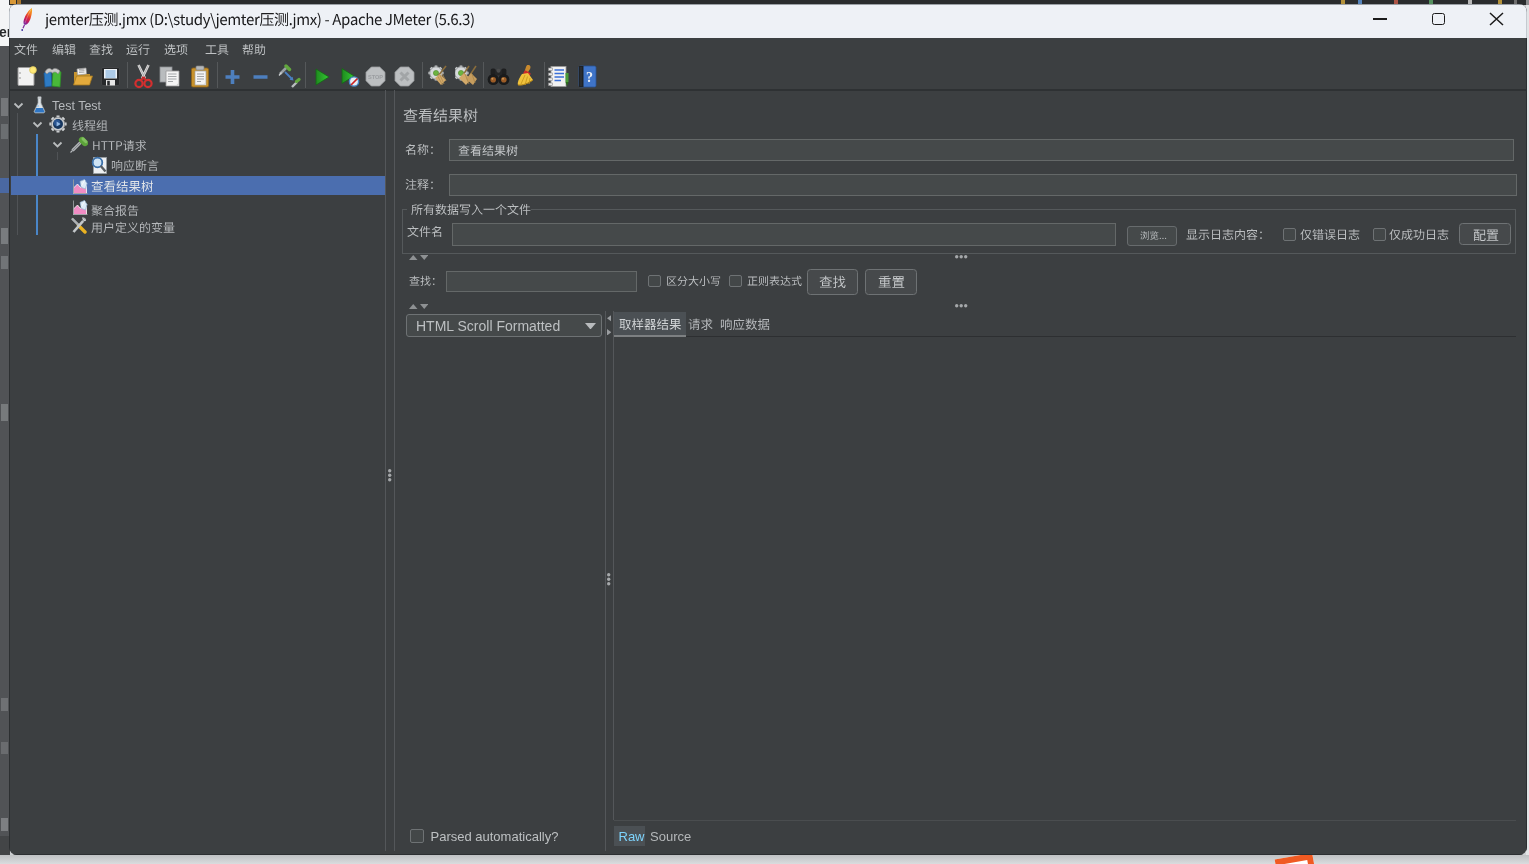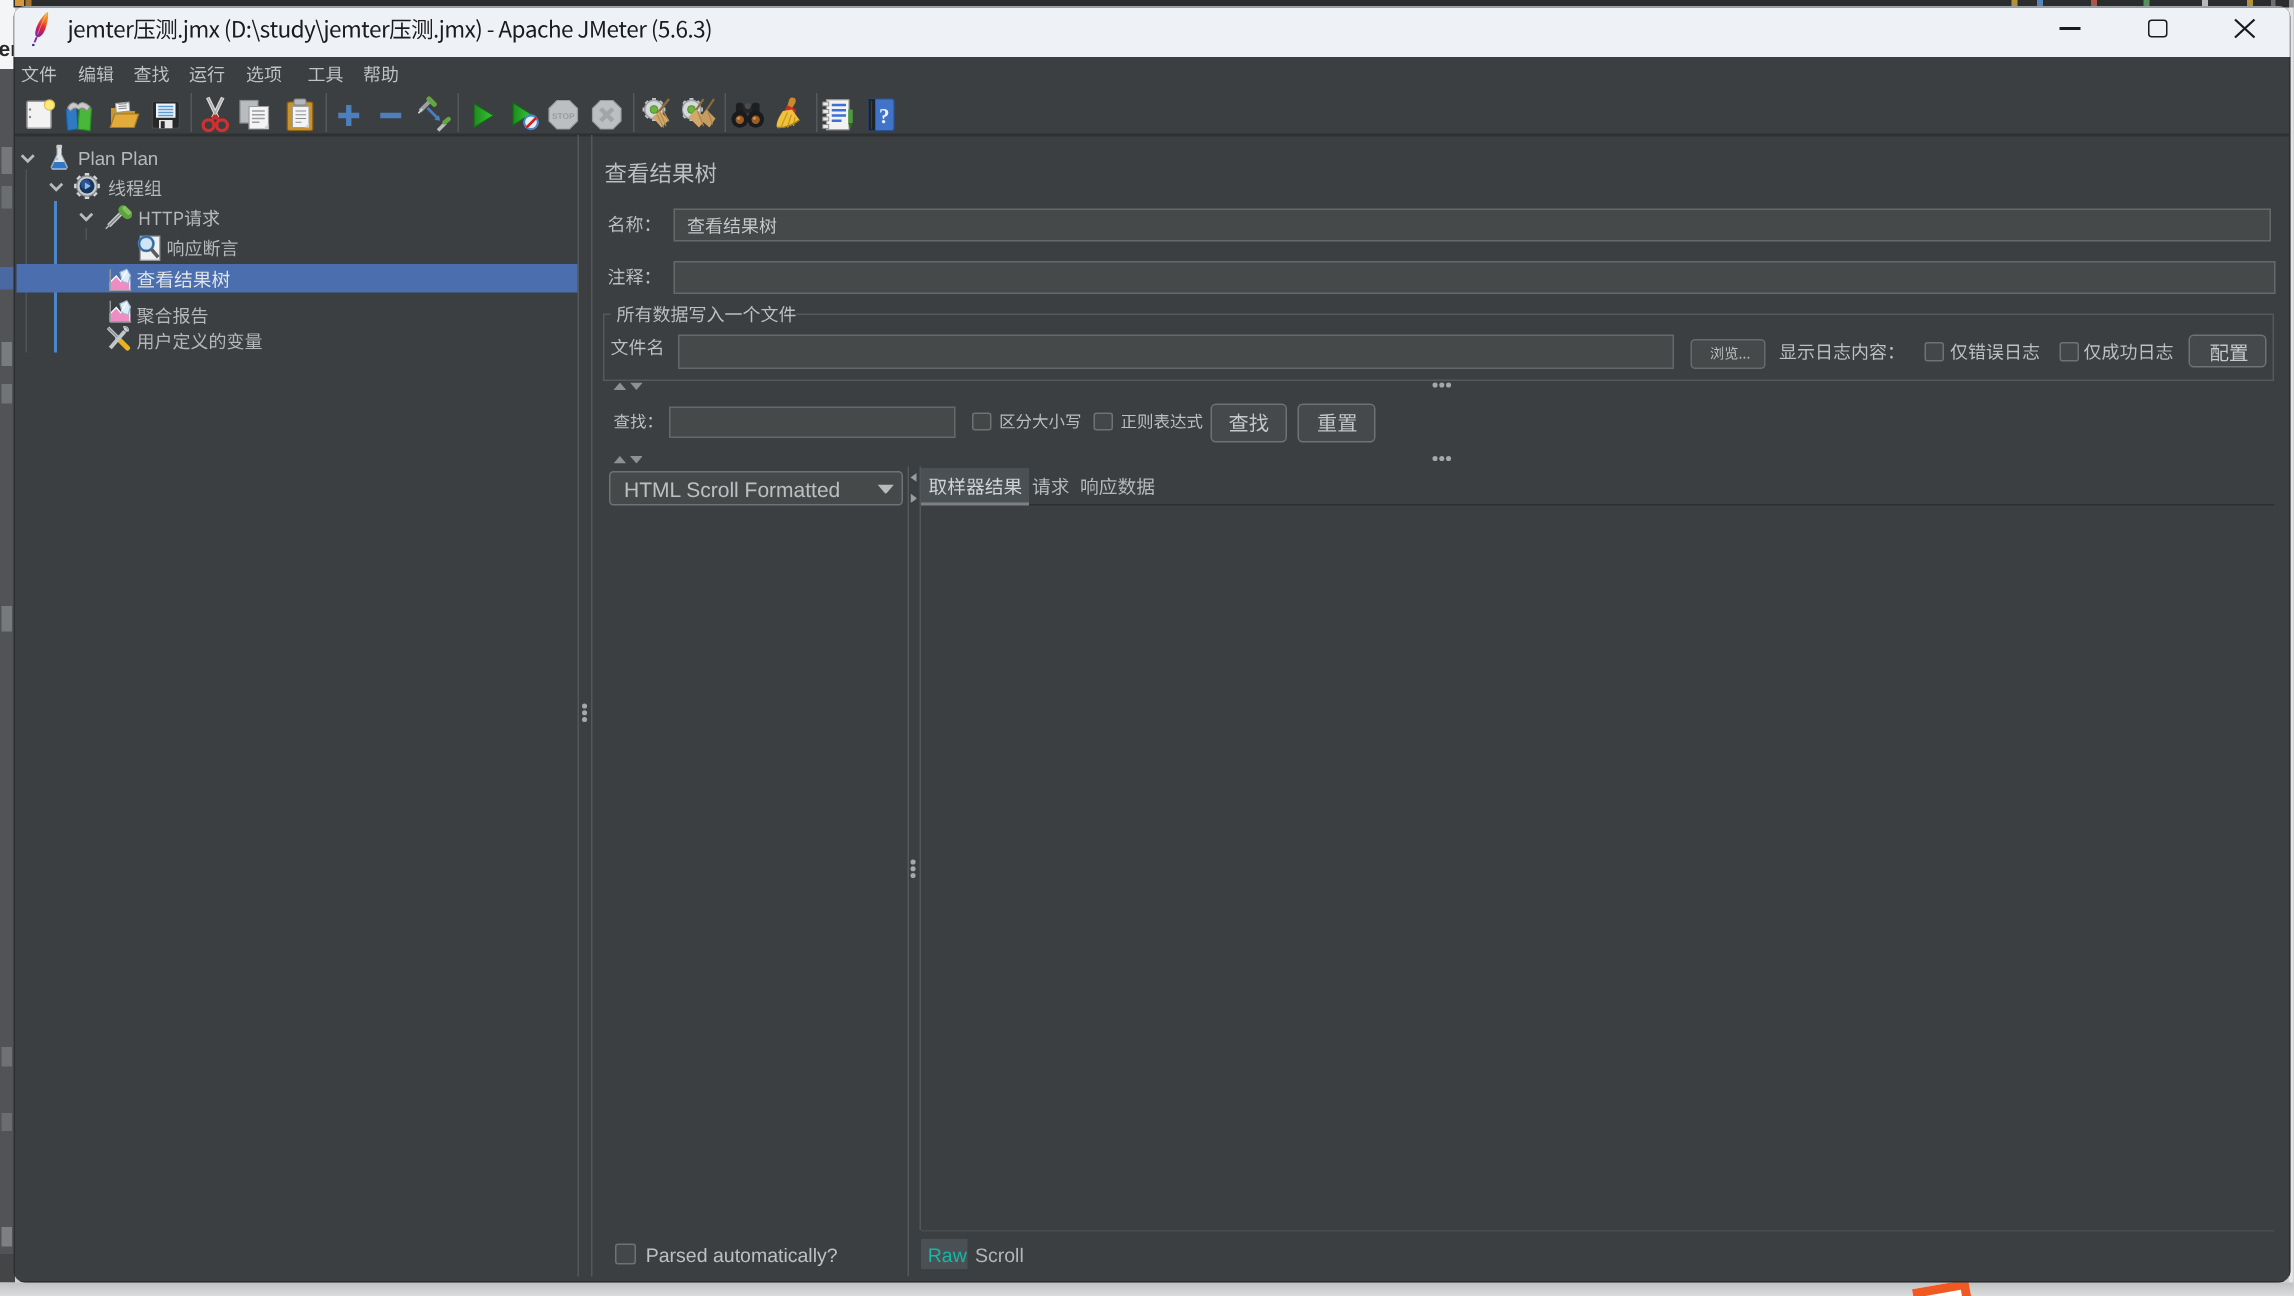--- a/index.html
+++ b/index.html
@@ -332,21 +332,21 @@
         <path d="M1.5 15.5 L1.5 1.5 M1.5 15.5 L15.5 15.5" stroke="#9a9da0" stroke-width="0.9" fill="none"></path>
       </svg>
 <svg style="position:absolute;left:68.5px;top:216px" width="19" height="18" viewBox="0 0 19 18">
         <path d="M9.5 9.5 L16 16" stroke="#eab221" stroke-width="3.4" stroke-linecap="round"></path>
         <path d="M3 2.5 L10 9.5" stroke="#c6cacd" stroke-width="2.4"></path>
         <path d="M3 2.5 L10 9.5" stroke="#8e9294" stroke-width="0.9"></path>
         <path d="M14.2 4.8 L4.5 16" stroke="#c3c7ca" stroke-width="2.6"></path>
         <path d="M13 1.5 C15.5 1 17.5 2.5 16.8 5 L14.8 5.2 L13.8 3.8 Z" fill="#d2d6d9"></path>
         <path d="M16.2 4.2 A 2.4 2.4 0 0 0 13.8 2" stroke="#96999c" stroke-width="0.8" fill="none"></path>
       </svg>
-<div style="position:absolute;left:52px;top:99px;font:12.5px 'Liberation Sans',sans-serif;color:#b6b9bc">Plan Plan</div>
+<div style="position:absolute;left:52px;top:99px;font:12.5px 'Liberation Sans',sans-serif;color:#b6b9bc">Test Test</div>
 <svg style="position:absolute;left:71.9px;top:115.8px" width="38" height="19" viewBox="0 -14 38 19">
         <path d="M0.6 -0.6L0.8 0.2C1.9 -0.1 3.4 -0.6 4.8 -1L4.6 -1.7C3.2 -1.3 1.6 -0.9 0.6 -0.6ZM8.4 -9.4C9 -9.1 9.8 -8.6 10.2 -8.3L10.7 -8.8C10.3 -9.2 9.6 -9.6 9 -9.9ZM0.9 -5.1C1 -5.2 1.3 -5.2 2.8 -5.4C2.3 -4.6 1.8 -4 1.6 -3.8C1.2 -3.4 0.9 -3.1 0.6 -3C0.8 -2.8 0.9 -2.4 0.9 -2.2C1.2 -2.3 1.6 -2.4 4.6 -3.1C4.6 -3.2 4.6 -3.6 4.6 -3.8L2.2 -3.4C3.1 -4.5 4 -5.8 4.8 -7.1L4.1 -7.6C3.8 -7.1 3.6 -6.7 3.3 -6.2L1.8 -6.1C2.5 -7.1 3.2 -8.4 3.7 -9.6L2.9 -10C2.4 -8.6 1.5 -7.1 1.2 -6.7C1 -6.3 0.8 -6 0.6 -5.9C0.7 -5.7 0.8 -5.3 0.9 -5.1ZM10.6 -4.2C10.2 -3.4 9.5 -2.7 8.7 -2.1C8.5 -2.8 8.4 -3.5 8.3 -4.4L11.3 -5L11.2 -5.8L8.1 -5.2C8.1 -5.7 8 -6.2 8 -6.8L11 -7.2L10.8 -8L7.9 -7.6C7.9 -8.4 7.9 -9.2 7.9 -10.1L7 -10.1C7 -9.2 7 -8.3 7.1 -7.5L5.2 -7.2L5.3 -6.4L7.1 -6.7C7.2 -6.1 7.2 -5.6 7.3 -5.1L5 -4.6L5.1 -3.8L7.4 -4.2C7.5 -3.2 7.7 -2.3 8 -1.6C7 -0.9 5.8 -0.4 4.6 0C4.8 0.2 5 0.5 5.1 0.7C6.3 0.3 7.3 -0.2 8.3 -0.8C8.8 0.3 9.4 0.9 10.3 0.9C11.1 0.9 11.4 0.5 11.6 -0.8C11.4 -0.9 11.1 -1.1 10.9 -1.3C10.8 -0.2 10.7 0 10.4 0C9.9 0 9.4 -0.4 9 -1.3C10 -2 10.8 -2.9 11.4 -3.8ZM18.4 -8.8L22 -8.8L22 -6.6L18.4 -6.6ZM17.5 -9.6L17.5 -5.8L22.9 -5.8L22.9 -9.6ZM17.4 -2.5L17.4 -1.7L19.7 -1.7L19.7 -0.2L16.6 -0.2L16.6 0.6L23.6 0.6L23.6 -0.2L20.6 -0.2L20.6 -1.7L23 -1.7L23 -2.5L20.6 -2.5L20.6 -4L23.3 -4L23.3 -4.8L17.1 -4.8L17.1 -4L19.7 -4L19.7 -2.5ZM16.3 -9.9C15.4 -9.5 13.9 -9.2 12.5 -8.9C12.6 -8.7 12.7 -8.4 12.8 -8.2C13.3 -8.3 13.9 -8.4 14.5 -8.5L14.5 -6.7L12.6 -6.7L12.6 -5.9L14.4 -5.9C13.9 -4.5 13.1 -2.9 12.3 -2.1C12.5 -1.8 12.7 -1.5 12.8 -1.2C13.4 -2 14.1 -3.2 14.5 -4.4L14.5 0.9L15.4 0.9L15.4 -4.2C15.8 -3.7 16.3 -3.1 16.5 -2.7L17.1 -3.5C16.8 -3.7 15.8 -4.8 15.4 -5.1L15.4 -5.9L16.9 -5.9L16.9 -6.7L15.4 -6.7L15.4 -8.7C16 -8.9 16.5 -9 17 -9.2ZM24.6 -0.7L24.8 0.2C25.9 -0.1 27.4 -0.5 28.8 -0.9L28.7 -1.6C27.2 -1.3 25.6 -0.9 24.6 -0.7ZM29.8 -9.5L29.8 -0.1L28.6 -0.1L28.6 0.7L35.5 0.7L35.5 -0.1L34.5 -0.1L34.5 -9.5ZM30.6 -0.1L30.6 -2.5L33.6 -2.5L33.6 -0.1ZM30.6 -5.6L33.6 -5.6L33.6 -3.3L30.6 -3.3ZM30.6 -6.4L30.6 -8.7L33.6 -8.7L33.6 -6.4ZM24.8 -5.1C25 -5.2 25.3 -5.2 26.9 -5.4C26.3 -4.7 25.8 -4 25.6 -3.8C25.2 -3.3 24.9 -3 24.6 -3C24.7 -2.8 24.8 -2.4 24.9 -2.2C25.1 -2.3 25.5 -2.4 28.8 -3.1C28.8 -3.3 28.8 -3.6 28.8 -3.9L26.2 -3.4C27.2 -4.4 28.2 -5.8 29 -7.1L28.3 -7.5C28 -7.1 27.7 -6.7 27.5 -6.2L25.7 -6C26.5 -7.1 27.2 -8.4 27.8 -9.7L27 -10.1C26.5 -8.6 25.5 -7.1 25.2 -6.7C24.9 -6.3 24.7 -6 24.5 -5.9C24.6 -5.7 24.7 -5.3 24.8 -5.1Z" fill="#b6b9bc"></path>
       </svg>
 <svg style="position:absolute;left:92px;top:135.8px" width="56" height="19" viewBox="0 -14 56 19">
         <path d="M1.2 0L2.3 0L2.3 -4.2L6.4 -4.2L6.4 0L7.5 0L7.5 -8.8L6.4 -8.8L6.4 -5.1L2.3 -5.1L2.3 -8.8L1.2 -8.8ZM11.8 0L12.9 0L12.9 -7.9L15.6 -7.9L15.6 -8.8L9.1 -8.8L9.1 -7.9L11.8 -7.9ZM19 0L20.1 0L20.1 -7.9L22.7 -7.9L22.7 -8.8L16.3 -8.8L16.3 -7.9L19 -7.9ZM24.3 0L25.4 0L25.4 -3.5L26.9 -3.5C28.8 -3.5 30.1 -4.4 30.1 -6.2C30.1 -8.1 28.8 -8.8 26.8 -8.8L24.3 -8.8ZM25.4 -4.4L25.4 -7.9L26.7 -7.9C28.2 -7.9 29 -7.5 29 -6.2C29 -5 28.3 -4.4 26.7 -4.4ZM32 -9.3C32.6 -8.7 33.4 -7.9 33.8 -7.4L34.4 -8C34 -8.5 33.2 -9.3 32.6 -9.8ZM31.2 -6.3L31.2 -5.4L33 -5.4L33 -1.1C33 -0.5 32.7 -0.2 32.4 -0C32.6 0.2 32.8 0.5 32.9 0.7C33.1 0.5 33.4 0.2 35.4 -1.3C35.3 -1.5 35.2 -1.8 35.1 -2.1L33.9 -1.2L33.9 -6.3ZM36.6 -2.5L40.4 -2.5L40.4 -1.6L36.6 -1.6ZM36.6 -3.2L36.6 -4.1L40.4 -4.1L40.4 -3.2ZM38.1 -10.1L38.1 -9.1L35.3 -9.1L35.3 -8.4L38.1 -8.4L38.1 -7.7L35.6 -7.7L35.6 -7L38.1 -7L38.1 -6.2L34.9 -6.2L34.9 -5.5L42.2 -5.5L42.2 -6.2L39 -6.2L39 -7L41.5 -7L41.5 -7.7L39 -7.7L39 -8.4L41.9 -8.4L41.9 -9.1L39 -9.1L39 -10.1ZM35.8 -4.8L35.8 0.9L36.6 0.9L36.6 -0.9L40.4 -0.9L40.4 -0.1C40.4 0.1 40.3 0.1 40.2 0.1C40 0.2 39.4 0.2 38.8 0.1C39 0.3 39.1 0.7 39.1 0.9C39.9 0.9 40.5 0.9 40.8 0.8C41.2 0.6 41.3 0.4 41.3 -0L41.3 -4.8ZM44.1 -6C44.9 -5.3 45.7 -4.4 46.1 -3.7L46.8 -4.2C46.4 -4.9 45.6 -5.8 44.8 -6.5ZM43.2 -1.1L43.8 -0.3C45 -1 46.7 -1.9 48.2 -2.9L48.2 -0.3C48.2 -0 48.1 0 47.9 0C47.7 0 46.9 0.1 46.1 0C46.2 0.3 46.3 0.7 46.4 1C47.5 1 48.2 1 48.6 0.8C49 0.6 49.2 0.4 49.2 -0.3L49.2 -5C50.2 -2.8 51.7 -1 53.7 -0C53.8 -0.3 54.1 -0.6 54.3 -0.8C53 -1.4 51.9 -2.4 51 -3.6C51.7 -4.3 52.7 -5.2 53.5 -6.1L52.7 -6.6C52.1 -5.9 51.2 -4.9 50.5 -4.3C49.9 -5.1 49.5 -6.1 49.2 -7L49.2 -7.2L54 -7.2L54 -8.1L52.5 -8.1L53 -8.7C52.5 -9 51.6 -9.6 50.8 -10L50.3 -9.4C51 -9.1 51.9 -8.5 52.4 -8.1L49.2 -8.1L49.2 -10.1L48.2 -10.1L48.2 -8.1L43.5 -8.1L43.5 -7.2L48.2 -7.2L48.2 -3.8C46.4 -2.8 44.4 -1.7 43.2 -1.1Z" fill="#b6b9bc"></path>
       </svg>
 <svg style="position:absolute;left:111.3px;top:155.8px" width="50" height="19" viewBox="0 -14 50 19">
         <path d="M0.9 -8.9L0.9 -1.1L1.7 -1.1L1.7 -2.2L3.9 -2.2L3.9 -8.9ZM1.7 -8.1L3.1 -8.1L3.1 -3.1L1.7 -3.1ZM7.5 -10.1C7.4 -9.5 7.1 -8.7 6.8 -8.1L4.8 -8.1L4.8 0.9L5.6 0.9L5.6 -7.3L10.3 -7.3L10.3 -0.1C10.3 0 10.3 0.1 10.1 0.1C10 0.1 9.5 0.1 9 0.1C9.1 0.3 9.2 0.7 9.2 0.9C10 0.9 10.5 0.9 10.8 0.8C11.1 0.6 11.2 0.4 11.2 -0.1L11.2 -8.1L7.8 -8.1C8 -8.6 8.3 -9.3 8.5 -9.9ZM7.3 -5.2L8.7 -5.2L8.7 -2.6L7.3 -2.6ZM6.6 -5.9L6.6 -1.2L7.3 -1.2L7.3 -1.9L9.3 -1.9L9.3 -5.9ZM15.2 -5.9C15.7 -4.6 16.2 -2.9 16.5 -1.8L17.3 -2.1C17.1 -3.2 16.5 -4.9 15.9 -6.2ZM17.8 -6.6C18.2 -5.2 18.6 -3.5 18.8 -2.4L19.6 -2.7C19.5 -3.8 19 -5.5 18.6 -6.8ZM17.6 -9.9C17.8 -9.5 18.1 -9 18.3 -8.5L13.5 -8.5L13.5 -5.3C13.5 -3.6 13.4 -1.2 12.4 0.5C12.6 0.6 13.1 0.9 13.2 1C14.2 -0.7 14.4 -3.4 14.4 -5.3L14.4 -7.7L23.3 -7.7L23.3 -8.5L19.3 -8.5C19.1 -9 18.8 -9.6 18.5 -10.2ZM14.5 -0.5L14.5 0.4L23.5 0.4L23.5 -0.5L20.2 -0.5C21.3 -2.3 22.2 -4.5 22.8 -6.5L21.8 -6.9C21.4 -4.8 20.4 -2.3 19.3 -0.5ZM29.6 -9.3C29.4 -8.7 29.1 -7.7 28.8 -7.1L29.4 -6.9C29.7 -7.5 30 -8.3 30.3 -9.1ZM26.3 -9.1C26.5 -8.4 26.7 -7.5 26.8 -7L27.4 -7.2C27.4 -7.7 27.1 -8.6 26.9 -9.3ZM27.8 -10.1L27.8 -6.5L26.1 -6.5L26.1 -5.7L27.7 -5.7C27.3 -4.6 26.6 -3.5 25.9 -2.9C26 -2.7 26.2 -2.3 26.3 -2.1C26.9 -2.6 27.4 -3.5 27.8 -4.4L27.8 -1.4L28.6 -1.4L28.6 -4.6C29 -4.1 29.6 -3.4 29.8 -3L30.3 -3.6C30 -3.9 29 -5.2 28.6 -5.5L28.6 -5.7L30.4 -5.7L30.4 -6.5L28.6 -6.5L28.6 -10.1ZM25 -9.6L25 -0.3L30.1 -0.3L30.1 -1.1L25.8 -1.1L25.8 -9.6ZM30.8 -8.9L30.8 -5.1C30.8 -3.2 30.7 -1.2 29.9 0.5C30.1 0.6 30.4 0.8 30.6 1C31.5 -0.8 31.7 -2.9 31.7 -5.1L31.7 -5.2L33.4 -5.2L33.4 1L34.3 1L34.3 -5.2L35.5 -5.2L35.5 -6L31.7 -6L31.7 -8.3C33 -8.6 34.5 -9 35.5 -9.4L34.7 -10.1C33.8 -9.6 32.2 -9.2 30.8 -8.9ZM38.4 -4.7L38.4 -4L45.6 -4L45.6 -4.7ZM38.4 -6.5L38.4 -5.8L45.6 -5.8L45.6 -6.5ZM38.3 -2.8L38.3 0.9L39.2 0.9L39.2 0.4L44.9 0.4L44.9 0.9L45.8 0.9L45.8 -2.8ZM39.2 -0.3L39.2 -2.1L44.9 -2.1L44.9 -0.3ZM40.9 -9.8C41.4 -9.4 41.8 -8.7 42 -8.3L36.6 -8.3L36.6 -7.5L47.4 -7.5L47.4 -8.3L42.6 -8.3L43 -8.4C42.8 -8.9 42.3 -9.6 41.8 -10.1Z" fill="#b6b9bc"></path>
       </svg>
 <svg style="position:absolute;left:91.2px;top:175.6px" width="64" height="19" viewBox="0 -15 64 19">
@@ -463,17 +463,17 @@
         <path d="M10.6 -8.2C10.3 -6.4 9.8 -4.7 9.1 -3.4C8.5 -4.8 8.1 -6.4 7.8 -8.2ZM6.3 -9.1L6.3 -8.2L7 -8.2C7.3 -6 7.8 -4 8.6 -2.5C7.9 -1.2 7 -0.3 6 0.3C6.2 0.5 6.5 0.8 6.6 1C7.5 0.4 8.4 -0.5 9.1 -1.5C9.7 -0.5 10.5 0.3 11.4 0.9C11.6 0.7 11.9 0.3 12.1 0.2C11.1 -0.4 10.3 -1.3 9.6 -2.4C10.6 -4.1 11.3 -6.3 11.6 -9L11 -9.1L10.9 -9.1ZM0.5 -1.6L0.7 -0.7L4.5 -1.4L4.5 1L5.4 1L5.4 -1.5L6.5 -1.8L6.4 -2.6L5.4 -2.4L5.4 -9.1L6.3 -9.1L6.3 -9.9L0.6 -9.9L0.6 -9.1L1.4 -9.1L1.4 -1.8ZM2.3 -9.1L4.5 -9.1L4.5 -7.3L2.3 -7.3ZM2.3 -6.5L4.5 -6.5L4.5 -4.7L2.3 -4.7ZM2.3 -3.9L4.5 -3.9L4.5 -2.2L2.3 -1.9ZM18 -10.1C18.4 -9.5 18.9 -8.7 19.1 -8.1L19.9 -8.5C19.8 -9 19.3 -9.8 18.8 -10.5ZM22.8 -10.5C22.5 -9.8 22 -8.8 21.6 -8.1L17.5 -8.1L17.5 -7.2L20.3 -7.2L20.3 -5.5L17.9 -5.5L17.9 -4.7L20.3 -4.7L20.3 -2.9L17 -2.9L17 -2L20.3 -2L20.3 1L21.2 1L21.2 -2L24.3 -2L24.3 -2.9L21.2 -2.9L21.2 -4.7L23.7 -4.7L23.7 -5.5L21.2 -5.5L21.2 -7.2L24.1 -7.2L24.1 -8.1L22.6 -8.1C23 -8.7 23.4 -9.5 23.7 -10.2ZM14.8 -10.5L14.8 -8.1L13.2 -8.1L13.2 -7.2L14.8 -7.2C14.4 -5.5 13.7 -3.5 12.9 -2.5C13.1 -2.2 13.3 -1.8 13.4 -1.6C13.9 -2.3 14.4 -3.5 14.8 -4.8L14.8 1L15.7 1L15.7 -5.5C16 -4.9 16.4 -4.2 16.6 -3.7L17.2 -4.4C16.9 -4.8 16 -6.2 15.7 -6.7L15.7 -7.2L17 -7.2L17 -8.1L15.7 -8.1L15.7 -10.5ZM27.4 -9.1L29.6 -9.1L29.6 -7.4L27.4 -7.4ZM32.8 -9.1L35 -9.1L35 -7.4L32.8 -7.4ZM32.7 -6.1C33.2 -5.9 33.8 -5.5 34.2 -5.2L30.6 -5.2C30.9 -5.7 31.2 -6.1 31.4 -6.5L30.5 -6.7L30.5 -9.9L26.6 -9.9L26.6 -6.6L30.4 -6.6C30.2 -6.1 29.9 -5.7 29.6 -5.2L25.6 -5.2L25.6 -4.4L28.7 -4.4C27.9 -3.7 26.8 -3 25.4 -2.5C25.6 -2.3 25.8 -2 25.9 -1.8L26.6 -2.1L26.6 1L27.5 1L27.5 0.6L29.6 0.6L29.6 0.9L30.5 0.9L30.5 -2.9L28.1 -2.9C28.8 -3.3 29.4 -3.9 29.9 -4.4L32.3 -4.4C32.8 -3.8 33.5 -3.3 34.2 -2.9L31.9 -2.9L31.9 1L32.8 1L32.8 0.6L35 0.6L35 0.9L35.9 0.9L35.9 -2.1L36.5 -1.9C36.7 -2.1 36.9 -2.4 37.1 -2.6C35.8 -2.9 34.4 -3.6 33.4 -4.4L36.9 -4.4L36.9 -5.2L34.7 -5.2L35 -5.6C34.6 -5.9 33.8 -6.3 33.2 -6.6ZM31.9 -9.9L31.9 -6.6L35.9 -6.6L35.9 -9.9ZM27.5 -0.2L27.5 -2L29.6 -2L29.6 -0.2ZM32.8 -0.2L32.8 -2L35 -2L35 -0.2ZM37.9 -0.7L38.1 0.3C39.3 0 41 -0.3 42.6 -0.7L42.5 -1.6C40.8 -1.2 39.1 -0.9 37.9 -0.7ZM38.2 -5.3C38.4 -5.4 38.7 -5.5 40.3 -5.7C39.7 -4.9 39.2 -4.3 39 -4C38.5 -3.6 38.3 -3.3 38 -3.2C38.1 -3 38.2 -2.5 38.3 -2.3C38.6 -2.5 39 -2.6 42.5 -3.2C42.5 -3.4 42.5 -3.8 42.5 -4L39.7 -3.6C40.7 -4.7 41.7 -6 42.5 -7.3L41.7 -7.9C41.4 -7.4 41.2 -7 40.9 -6.5L39.2 -6.4C40 -7.4 40.7 -8.8 41.2 -10L40.3 -10.4C39.8 -9 38.9 -7.4 38.6 -7C38.3 -6.6 38.1 -6.3 37.9 -6.3C38 -6 38.1 -5.5 38.2 -5.3ZM45.5 -10.5L45.5 -8.8L42.6 -8.8L42.6 -7.9L45.5 -7.9L45.5 -6L42.9 -6L42.9 -5.1L49.1 -5.1L49.1 -6L46.5 -6L46.5 -7.9L49.3 -7.9L49.3 -8.8L46.5 -8.8L46.5 -10.5ZM43.2 -3.8L43.2 1L44.1 1L44.1 0.5L47.8 0.5L47.8 0.9L48.8 0.9L48.8 -3.8ZM44.1 -0.4L44.1 -3L47.8 -3L47.8 -0.4ZM52 -9.9L52 -4.9L55.8 -4.9L55.8 -3.9L50.8 -3.9L50.8 -3L55 -3C53.9 -1.8 52.1 -0.7 50.5 -0.2C50.7 0 51 0.4 51.1 0.6C52.8 -0 54.5 -1.2 55.8 -2.6L55.8 1L56.8 1L56.8 -2.7C58 -1.3 59.8 -0.1 61.4 0.5C61.6 0.3 61.9 -0.1 62.1 -0.3C60.5 -0.8 58.7 -1.9 57.5 -3L61.7 -3L61.7 -3.9L56.8 -3.9L56.8 -4.9L60.6 -4.9L60.6 -9.9ZM53 -7L55.8 -7L55.8 -5.7L53 -5.7ZM56.8 -7L59.6 -7L59.6 -5.7L56.8 -5.7ZM53 -9.1L55.8 -9.1L55.8 -7.8L53 -7.8ZM56.8 -9.1L59.6 -9.1L59.6 -7.8L56.8 -7.8Z" fill="#d2d5d7"></path>
       </svg>
 <svg style="position:absolute;left:688px;top:313.7px" width="27" height="19" viewBox="0 -15 27 19">
         <path d="M1.3 -9.7C2 -9.1 2.8 -8.2 3.2 -7.7L3.8 -8.4C3.5 -8.9 2.6 -9.7 1.9 -10.2ZM0.5 -6.6L0.5 -5.7L2.4 -5.7L2.4 -1.1C2.4 -0.6 2 -0.2 1.8 -0C2 0.2 2.2 0.6 2.3 0.8C2.5 0.5 2.8 0.2 4.9 -1.4C4.8 -1.6 4.7 -1.9 4.6 -2.2L3.3 -1.2L3.3 -6.6ZM6.2 -2.7L10.1 -2.7L10.1 -1.6L6.2 -1.6ZM6.2 -3.3L6.2 -4.3L10.1 -4.3L10.1 -3.3ZM7.7 -10.5L7.7 -9.5L4.8 -9.5L4.8 -8.8L7.7 -8.8L7.7 -8L5.1 -8L5.1 -7.3L7.7 -7.3L7.7 -6.5L4.4 -6.5L4.4 -5.7L12 -5.7L12 -6.5L8.6 -6.5L8.6 -7.3L11.2 -7.3L11.2 -8L8.6 -8L8.6 -8.8L11.6 -8.8L11.6 -9.5L8.6 -9.5L8.6 -10.5ZM5.3 -5L5.3 1L6.2 1L6.2 -0.9L10.1 -0.9L10.1 -0.1C10.1 0.1 10 0.1 9.9 0.2C9.7 0.2 9.1 0.2 8.5 0.1C8.6 0.4 8.7 0.7 8.7 1C9.6 1 10.2 1 10.5 0.8C10.9 0.7 11 0.4 11 -0.1L11 -5ZM14 -6.3C14.8 -5.6 15.7 -4.5 16 -3.9L16.8 -4.4C16.4 -5.1 15.5 -6.1 14.7 -6.8ZM13 -1.1L13.6 -0.3C14.9 -1 16.6 -2 18.2 -3L18.2 -0.3C18.2 -0 18.2 0 17.9 0.1C17.7 0.1 16.9 0.1 16 0C16.1 0.3 16.3 0.8 16.4 1C17.4 1 18.2 1 18.6 0.8C19 0.7 19.2 0.4 19.2 -0.3L19.2 -5.2C20.3 -2.9 21.9 -1 23.9 -0.1C24.1 -0.3 24.4 -0.7 24.6 -0.9C23.2 -1.5 22 -2.5 21.1 -3.7C21.9 -4.5 22.9 -5.5 23.7 -6.4L22.9 -6.9C22.3 -6.2 21.4 -5.2 20.6 -4.4C20 -5.3 19.6 -6.3 19.2 -7.3L19.2 -7.5L24.2 -7.5L24.2 -8.4L22.7 -8.4L23.2 -9C22.7 -9.4 21.7 -10 20.9 -10.4L20.4 -9.8C21.1 -9.4 22.1 -8.8 22.6 -8.4L19.2 -8.4L19.2 -10.5L18.2 -10.5L18.2 -8.4L13.3 -8.4L13.3 -7.5L18.2 -7.5L18.2 -4C16.4 -2.9 14.3 -1.8 13 -1.1Z" fill="#b6b9bc"></path>
       </svg>
 <svg style="position:absolute;left:719.5px;top:313.7px" width="52" height="19" viewBox="0 -15 52 19">
         <path d="M0.9 -9.3L0.9 -1.1L1.8 -1.1L1.8 -2.3L4 -2.3L4 -9.3ZM1.8 -8.4L3.2 -8.4L3.2 -3.2L1.8 -3.2ZM7.8 -10.5C7.7 -9.9 7.4 -9.1 7.1 -8.4L5 -8.4L5 0.9L5.9 0.9L5.9 -7.6L10.8 -7.6L10.8 -0.1C10.8 0.1 10.7 0.1 10.6 0.1C10.4 0.1 9.9 0.1 9.3 0.1C9.4 0.3 9.6 0.7 9.6 1C10.4 1 10.9 0.9 11.2 0.8C11.6 0.6 11.7 0.4 11.7 -0.1L11.7 -8.4L8.1 -8.4C8.4 -9 8.7 -9.7 8.9 -10.3ZM7.6 -5.5L9.1 -5.5L9.1 -2.7L7.6 -2.7ZM6.9 -6.2L6.9 -1.3L7.6 -1.3L7.6 -2L9.7 -2L9.7 -6.2ZM15.8 -6.1C16.3 -4.8 16.9 -3 17.1 -1.8L18 -2.2C17.8 -3.4 17.2 -5.1 16.6 -6.5ZM18.5 -6.8C18.9 -5.5 19.4 -3.7 19.6 -2.5L20.4 -2.8C20.3 -4 19.8 -5.7 19.4 -7.1ZM18.4 -10.4C18.6 -9.9 18.8 -9.3 19 -8.9L14 -8.9L14 -5.5C14 -3.7 13.9 -1.2 12.9 0.6C13.2 0.7 13.6 0.9 13.8 1.1C14.8 -0.8 15 -3.6 15 -5.5L15 -8L24.3 -8L24.3 -8.9L20.1 -8.9C19.9 -9.3 19.6 -10.1 19.3 -10.6ZM15.1 -0.5L15.1 0.4L24.4 0.4L24.4 -0.5L21.1 -0.5C22.2 -2.4 23.1 -4.7 23.7 -6.8L22.7 -7.1C22.3 -5 21.3 -2.4 20.1 -0.5ZM30.5 -10.3C30.3 -9.8 29.9 -9 29.6 -8.6L30.2 -8.3C30.5 -8.7 31 -9.3 31.3 -9.9ZM26.1 -9.9C26.4 -9.4 26.8 -8.7 26.9 -8.3L27.6 -8.6C27.5 -9 27.1 -9.7 26.8 -10.2ZM30.1 -3.2C29.8 -2.6 29.4 -2.1 29 -1.6C28.5 -1.8 28 -2.1 27.5 -2.2C27.7 -2.6 27.9 -2.9 28.1 -3.2ZM26.4 -1.9C27 -1.7 27.7 -1.4 28.3 -1C27.5 -0.5 26.5 -0.1 25.5 0.2C25.7 0.4 25.9 0.7 26 0.9C27.1 0.6 28.2 0.1 29.1 -0.6C29.5 -0.4 29.9 -0.1 30.1 0.1L30.8 -0.5C30.5 -0.7 30.1 -1 29.7 -1.2C30.4 -1.9 30.9 -2.8 31.2 -3.9L30.7 -4.1L30.5 -4L28.5 -4L28.8 -4.7L27.9 -4.8C27.8 -4.6 27.7 -4.3 27.6 -4L25.9 -4L25.9 -3.2L27.2 -3.2C26.9 -2.8 26.6 -2.3 26.4 -1.9ZM28.2 -10.5L28.2 -8.2L25.6 -8.2L25.6 -7.4L27.9 -7.4C27.3 -6.6 26.4 -5.8 25.5 -5.4C25.7 -5.3 25.9 -4.9 26 -4.7C26.8 -5.1 27.6 -5.8 28.2 -6.6L28.2 -5.1L29.1 -5.1L29.1 -6.8C29.7 -6.3 30.4 -5.7 30.8 -5.4L31.3 -6.1C31 -6.3 29.9 -7 29.3 -7.4L31.6 -7.4L31.6 -8.2L29.1 -8.2L29.1 -10.5ZM32.9 -10.4C32.5 -8.2 32 -6.1 31 -4.8C31.2 -4.7 31.6 -4.4 31.7 -4.2C32 -4.7 32.3 -5.2 32.6 -5.8C32.9 -4.6 33.2 -3.5 33.7 -2.5C33 -1.3 32 -0.4 30.6 0.3C30.8 0.5 31.1 0.8 31.2 1C32.4 0.4 33.4 -0.5 34.1 -1.6C34.8 -0.6 35.5 0.3 36.5 0.9C36.7 0.7 36.9 0.3 37.1 0.2C36.1 -0.4 35.3 -1.3 34.6 -2.5C35.3 -3.8 35.7 -5.3 36 -7.2L36.9 -7.2L36.9 -8.1L33.3 -8.1C33.5 -8.8 33.6 -9.5 33.7 -10.3ZM35.1 -7.2C34.9 -5.8 34.6 -4.5 34.2 -3.5C33.7 -4.6 33.3 -5.9 33.1 -7.2ZM43.5 -3L43.5 1L44.4 1L44.4 0.5L48.2 0.5L48.2 1L49.1 1L49.1 -3L46.7 -3L46.7 -4.5L49.5 -4.5L49.5 -5.3L46.7 -5.3L46.7 -6.7L49 -6.7L49 -10L42.4 -10L42.4 -6.2C42.4 -4.2 42.3 -1.5 41 0.5C41.2 0.6 41.6 0.8 41.8 1C42.8 -0.5 43.2 -2.7 43.3 -4.5L45.8 -4.5L45.8 -3ZM43.4 -9.1L48.1 -9.1L48.1 -7.5L43.4 -7.5ZM43.4 -6.7L45.8 -6.7L45.8 -5.3L43.3 -5.3L43.4 -6.2ZM44.4 -0.3L44.4 -2.2L48.2 -2.2L48.2 -0.3ZM39.6 -10.5L39.6 -8L38 -8L38 -7.1L39.6 -7.1L39.6 -4.4C38.9 -4.2 38.3 -4 37.9 -3.9L38.1 -2.9L39.6 -3.4L39.6 -0.2C39.6 0 39.5 0.1 39.4 0.1C39.2 0.1 38.7 0.1 38.2 0.1C38.3 0.3 38.4 0.7 38.5 0.9C39.2 0.9 39.7 0.9 40 0.7C40.4 0.6 40.5 0.3 40.5 -0.2L40.5 -3.7L41.9 -4.2L41.8 -5L40.5 -4.6L40.5 -7.1L41.9 -7.1L41.9 -8L40.5 -8L40.5 -10.5Z" fill="#b6b9bc"></path>
       </svg>
 <div style="position:absolute;left:613.5px;top:819.5px;width:902.5px;height:1px;background:#4a4d4f"></div>
 <div style="position:absolute;left:614px;top:825.5px;width:30.5px;height:20px;background:#4b5054"></div>
-<div style="position:absolute;left:618.5px;top:829px;font:13px 'Liberation Sans',sans-serif;color:#14b8a6">Raw</div>
-<div style="position:absolute;left:650px;top:829px;font:13px 'Liberation Sans',sans-serif;color:#b4b7b9">Scroll</div>
+<div style="position:absolute;left:618.5px;top:829px;font:13px 'Liberation Sans',sans-serif;color:#7dd3fc">Raw</div>
+<div style="position:absolute;left:650px;top:829px;font:13px 'Liberation Sans',sans-serif;color:#b4b7b9">Source</div>
 <div style="position:absolute;left:410px;top:828.5px;width:14px;height:14px;background:#434748;border:1.4px solid #6e7274;border-radius:2px;box-sizing:border-box"></div>
 <div style="position:absolute;left:430.5px;top:828.5px;font:13px 'Liberation Sans',sans-serif;color:#bdc0c2">Parsed automatically?</div>
 </div>
   </div>
 </body></html>

